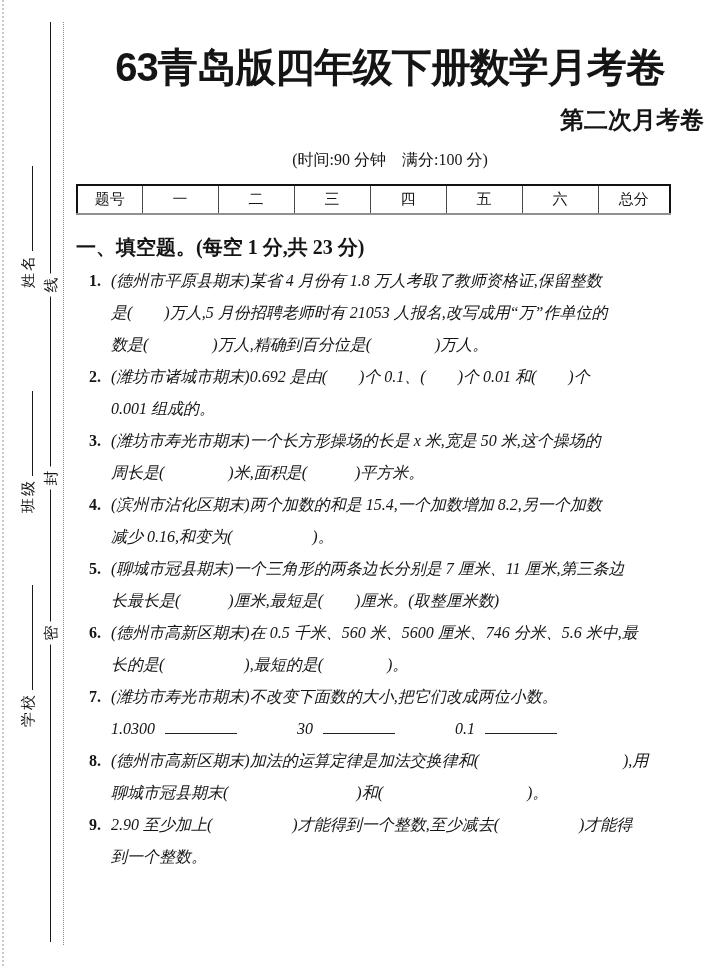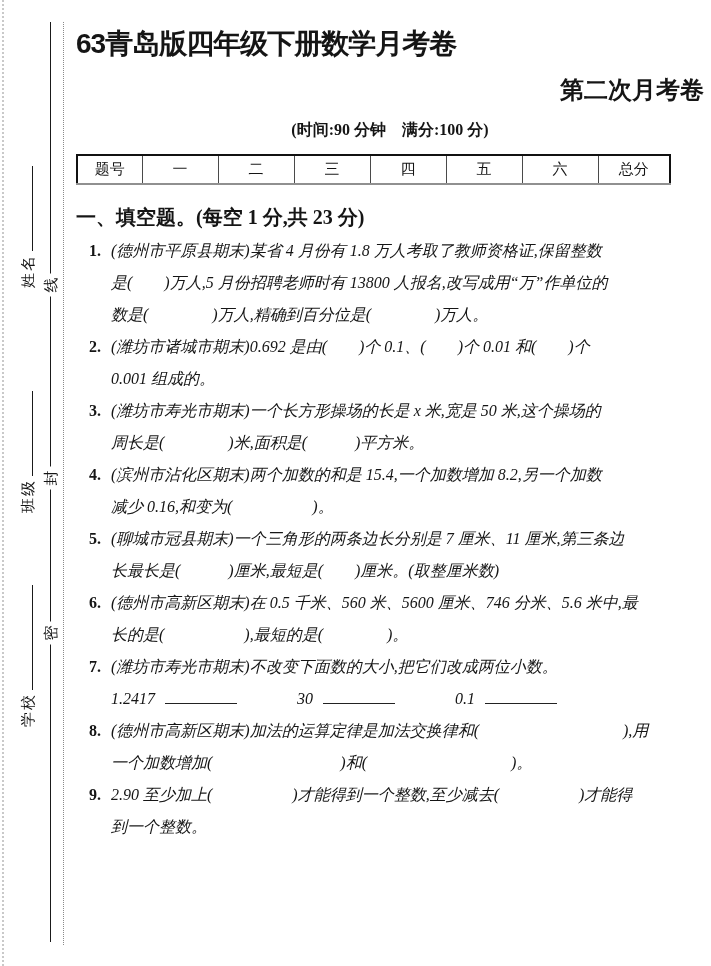--- a/index.html
+++ b/index.html
@@ -17,26 +17,26 @@
     transform:translate(-50%,-50%) rotate(-90deg);letter-spacing:2px;
   }
   .side-blank{display:inline-block;width:85px;border-bottom:1.2px solid #1a1a1a;height:14px;margin-left:3px;vertical-align:baseline;}
   .seal-char{
     position:absolute;left:51px;background:#fff;padding:0 4px;font-size:15px;white-space:nowrap;
     transform:translate(-50%,-50%) rotate(-90deg);
   }
   
   .content{position:absolute;left:76px;top:0;width:628px;}
   .title{
-    margin:28px 0 0 0;font-size:28px;line-height:1.15;
+    margin:44px 0 0 0;text-align:center;font-size:40px;line-height:1.15;
     font-weight:900;letter-spacing:-1px;font-family:"Liberation Sans","DejaVu Sans",sans-serif;
   }
   .subtitle{margin:14px 0 0 0;text-align:right;font-size:24px;font-weight:bold;
     font-family:"Liberation Sans","DejaVu Sans",sans-serif;}
-  .info{margin-top:14px;text-align:center;font-size:16px;font-weight:bold;}
+  .info{margin-top:14px;text-align:center;font-size:16px;font-weight:normal;}
   
   table.score{border-collapse:collapse;table-layout:fixed;margin-top:13px;width:593px;
     font-size:15px;}
   table.score{border:2px solid #111;}
   table.score td{border:1px solid #4a4a4a;text-align:center;padding:0;height:27px;}
   table.score tr.hdr td{border-bottom:2.5px solid #909090;}
   table.score col.c-label{width:65px;}
   table.score col.c-num{width:76px;}
   table.score col.c-total{width:72px;}
   
@@ -106,21 +106,21 @@
       </table>
 
     <div class="section-heading">一、填空题。(每空 1 分,共 23 分)</div>
 
     <div class="questions">
 
       <div class="question">
         <span class="qnum">1.</span>
         <div class="qbody">
           <div class="qline">(德州市平原县期末)某省 4 月份有 1.8 万人考取了教师资格证,保留整数</div>
-          <div class="qline">是(　　)万人,5 月份招聘老师时有 13800 人报名,改写成用“万”作单位的</div>
+          <div class="qline">是(　　)万人,5 月份招聘老师时有 21053 人报名,改写成用“万”作单位的</div>
           <div class="qline">数是(　　　　)万人,精确到百分位是(　　　　)万人。</div>
         </div>
       </div>
 
       <div class="question">
         <span class="qnum">2.</span>
         <div class="qbody">
           <div class="qline">(潍坊市诸城市期末)0.692 是由(　　)个 0.1、(　　)个 0.01 和(　　)个</div>
           <div class="qline">0.001 组成的。</div>
         </div>
@@ -156,32 +156,32 @@
           <div class="qline">(德州市高新区期末)在 0.5 千米、560 米、5600 厘米、746 分米、5.6 米中,最</div>
           <div class="qline">长的是(　　　　　),最短的是(　　　　)。</div>
         </div>
       </div>
 
       <div class="question">
         <span class="qnum">7.</span>
         <div class="qbody">
           <div class="qline">(潍坊市寿光市期末)不改变下面数的大小,把它们改成两位小数。</div>
           <div class="qline blank-row">
-            <span class="grp"><span class="val">1.2417</span><span class="ans-line"></span></span>
+            <span class="grp"><span class="val">1.0300</span><span class="ans-line"></span></span>
             <span class="grp"><span class="val">30</span><span class="ans-line"></span></span>
             <span class="grp"><span class="val">0.1</span><span class="ans-line"></span></span>
           </div>
         </div>
       </div>
 
       <div class="question">
         <span class="qnum">8.</span>
         <div class="qbody">
           <div class="qline">(德州市高新区期末)加法的运算定律是加法交换律和(　　　　　　　　　),用</div>
-          <div class="qline">一个加数增加(　　　　　　　　)和(　　　　　　　　　)。</div>
+          <div class="qline">聊城市冠县期末(　　　　　　　　)和(　　　　　　　　　)。</div>
         </div>
       </div>
 
       <div class="question">
         <span class="qnum">9.</span>
         <div class="qbody">
           <div class="qline">2.90 至少加上(　　　　　)才能得到一个整数,至少减去(　　　　　)才能得</div>
           <div class="qline">到一个整数。</div>
         </div>
       </div>

